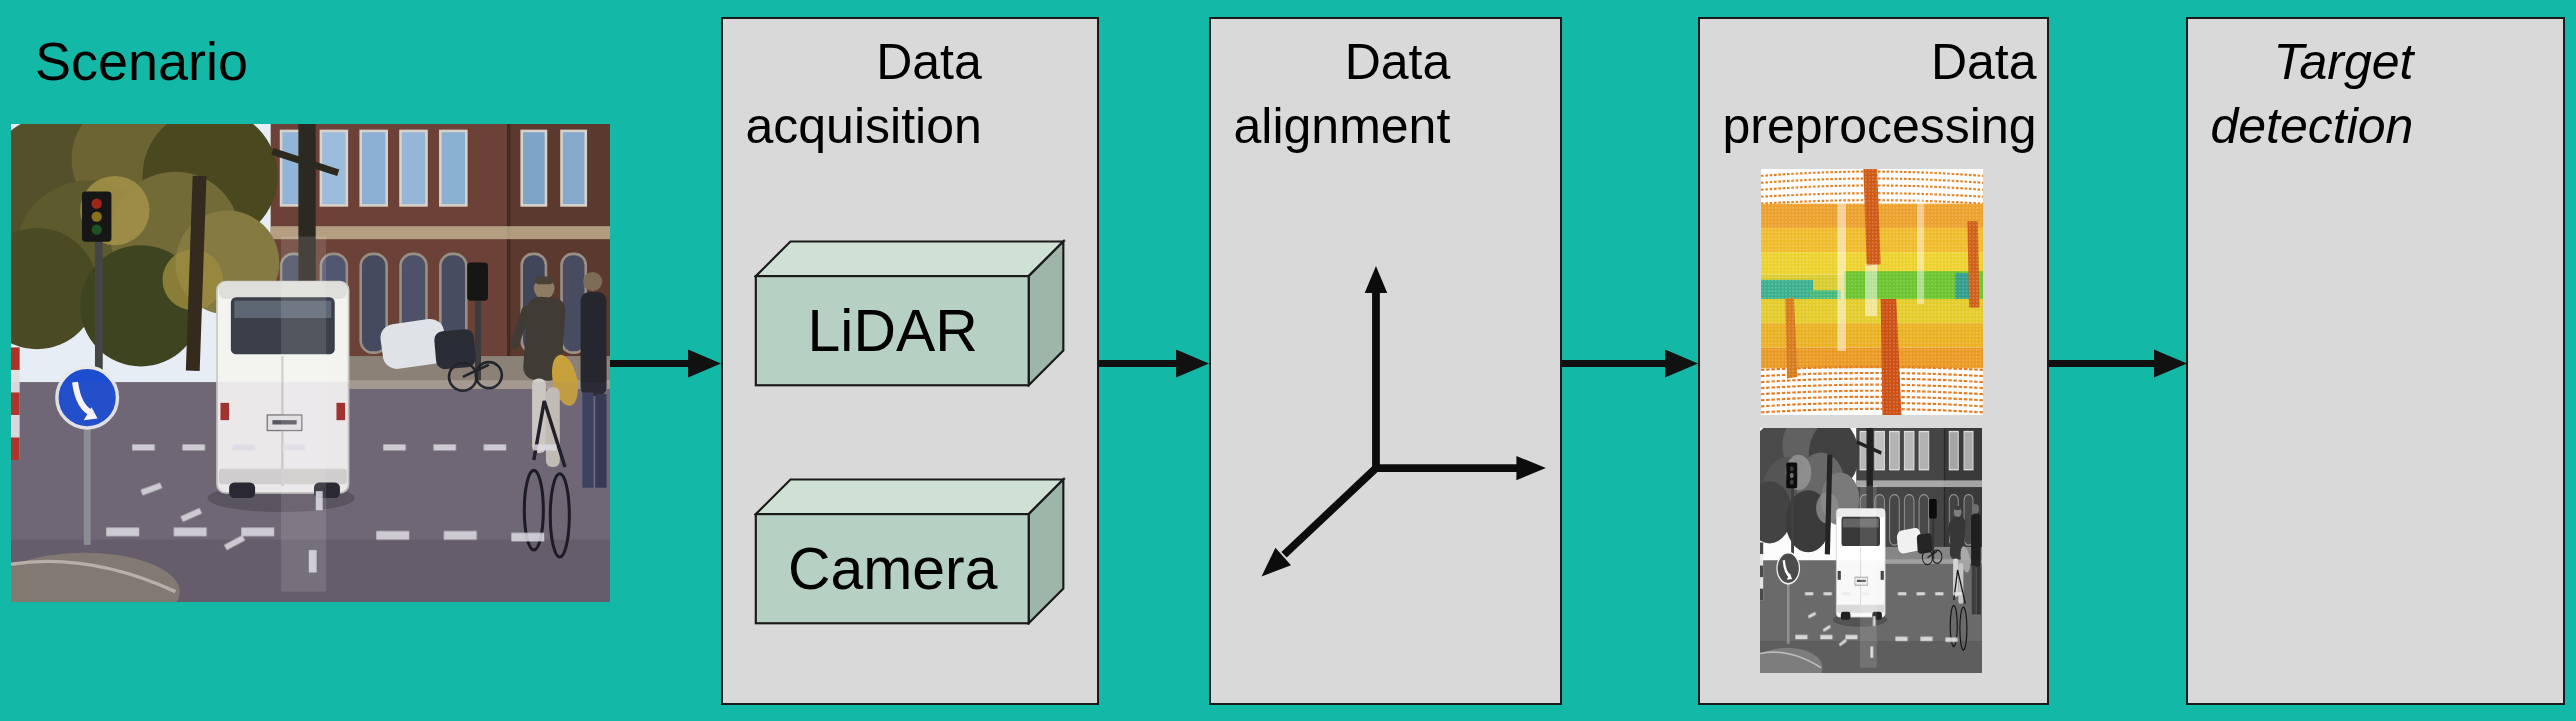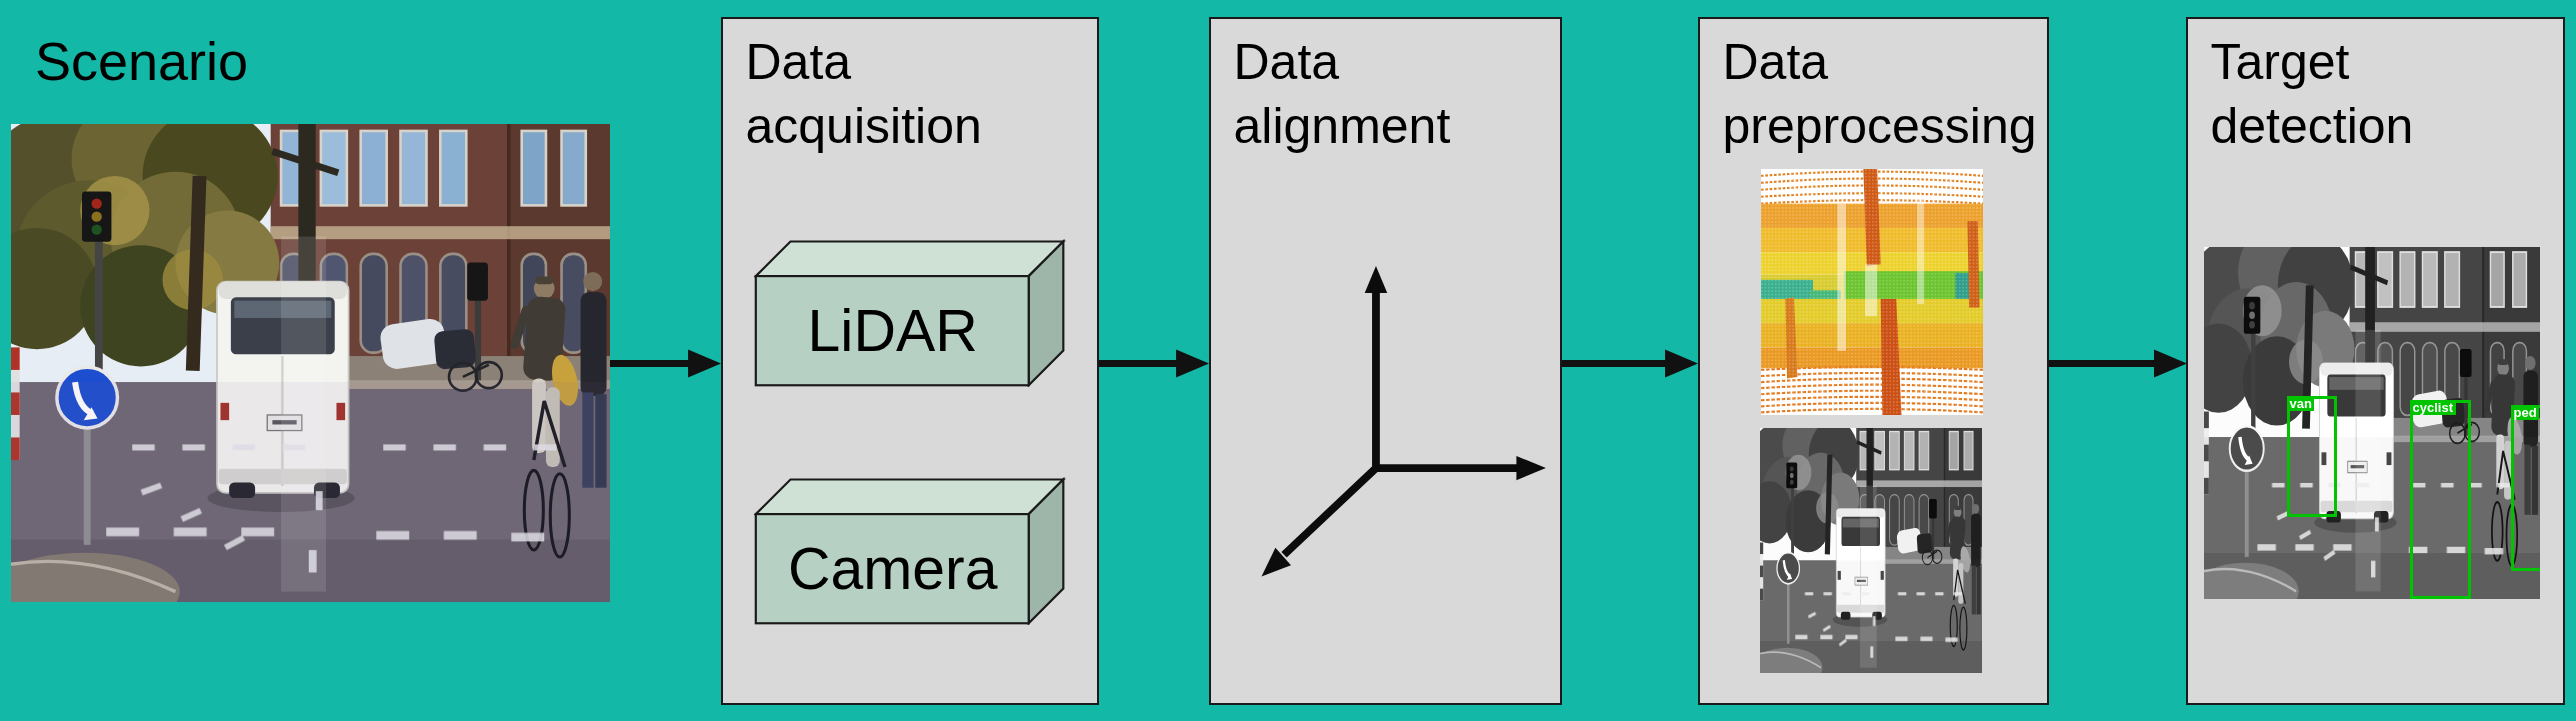--- a/index.html
+++ b/index.html
@@ -5,25 +5,25 @@
   html,body{margin:0;padding:0;background:#fff;}
   #stage-canvas{position:relative;width:2576px;height:722px;background:#14b8a6;overflow:hidden;
     font-family:"Liberation Sans",sans-serif;color:#000;}
 
   
   .scenario-label{position:absolute;left:35px;top:31px;font-size:54px;line-height:61px;color:#000;}
   .scenario-photo{position:absolute;left:11.3px;top:124px;width:599px;height:478px;}
   .scene-svg{display:block;width:100%;height:100%;}
 
   
-  .panel{position:absolute;top:17.3px;height:688px;background:#d9d9d9;border:2.6px solid #1a1a1a;box-sizing:border-box;}
+  .panel{position:absolute;top:17.3px;height:688px;background:#d9d9d9;border:2.6px solid #1a1a1a;box-sizing:border-box;text-align:right;}
   #panel-acquisition{left:721px;width:378px;}
   #panel-alignment{left:1209px;width:353px;}
   #panel-preprocessing{left:1698px;width:351px;}
-  #panel-detection{left:2186px;width:379px;}
+  #panel-detection{left:2186px;width:379px;font-style:italic;}
   .panel-title{position:absolute;left:22.5px;top:10.4px;font-size:50px;line-height:64px;white-space:pre;color:#000;}
 
   
   .harrow{position:absolute;top:346px;height:35px;}
   #flow-arrow-1{left:610px;width:111px;}
   #flow-arrow-2{left:1098px;width:111px;}
   #flow-arrow-3{left:1562px;width:136px;}
   #flow-arrow-4{left:2049px;width:138px;}
 
   
@@ -295,30 +295,16 @@
       <rect width="256" height="284" fill="url(#pcdots)"></rect>
     </svg>
     <svg class="pre-gray-image gray scene-svg" style="position:absolute" viewBox="0 0 692 552" preserveAspectRatio="none">
         <use href="#scene"></use>
       </svg>
   </div>
 
   <div class="panel" id="panel-detection">
     <div class="panel-title">Target
 detection</div>
-    <div class="detection-image">
-      <svg class="scene-svg gray" viewBox="0 0 692 552" preserveAspectRatio="none">
-          <use href="#scene"></use>
-        </svg>
-      <div class="bbox" id="bbox-van">
-        <span class="tag">van</span>
-      </div>
-      <div class="bbox" id="bbox-cyclist">
-        <span class="tag">cyclist</span>
-      </div>
-      <div class="bbox" id="bbox-ped">
-        <span class="tag">ped</span>
-      </div>
-    </div>
   </div>
 
 </div>
 
 
 </body></html>

